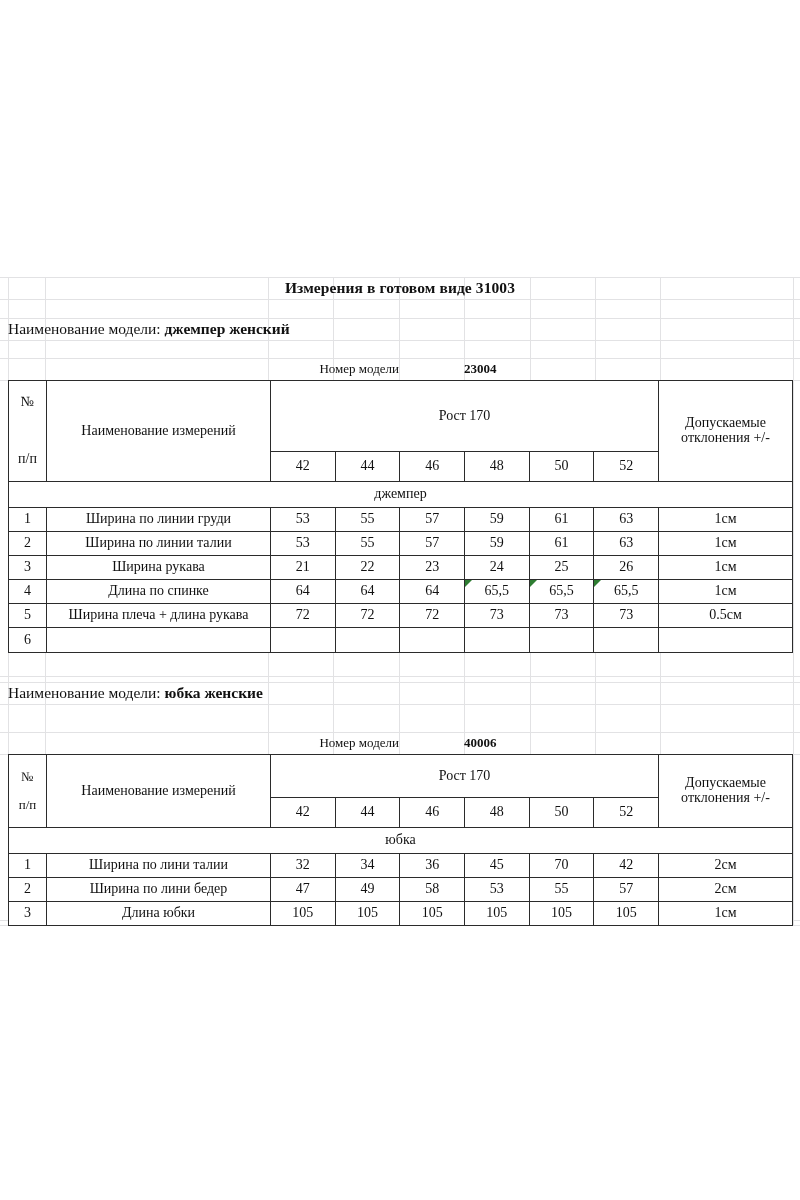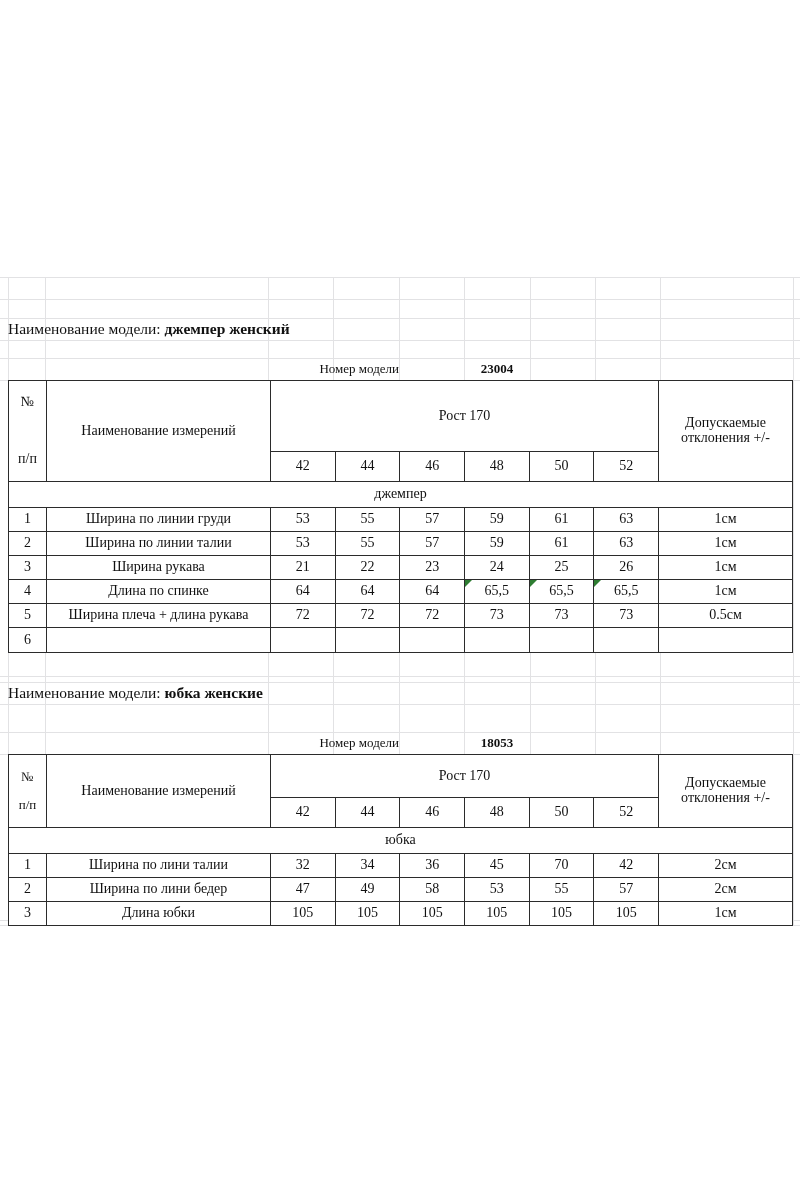--- a/index.html
+++ b/index.html
@@ -69,21 +69,20 @@
   .modelnum-label {
     position: absolute;
     left: 268px;
     width: 131px;
     text-align: right;
   }
   .modelnum-value {
     position: absolute;
     left: 464px;
     width: 66px;
-    text-align: center;
     font-weight: bold;
   }
 
   
   table.meas {
     position: absolute;
     left: 8px;
     border-collapse: collapse;
     table-layout: fixed;
     width: 785px;
@@ -154,20 +153,21 @@
       <div class="gridline-h" style="top: 103px;"></div>
       <div class="gridline-h" style="top: 399px;"></div>
       <div class="gridline-h" style="top: 405px;"></div>
       <div class="gridline-h" style="top: 427px;"></div>
       <div class="gridline-h" style="top: 455px;"></div>
       <div class="gridline-h" style="top: 477px;"></div>
       <div class="gridline-h" style="top: 643px;"></div>
       <div class="gridline-h" style="top: 648px;"></div>
     </div>
 
+  <div class="sheetrow title-row" style="top:0px;height:22px;">Измерения в готовом виде 31003</div>
 
   <div class="sheetrow modelname-row" style="top:41px;height:22px;">
     <span>Наименование модели:</span>
     <span>&nbsp;</span>
     <span class="bold">джемпер женский</span>
   </div>
 
   <div class="sheetrow modelnum-row" style="top:81px;height:22px;">
     <span class="modelnum-label">Номер модели</span>
     <span class="modelnum-value">23004</span>
@@ -268,21 +268,21 @@
   </table>
 
   <div class="sheetrow modelname-row" style="top:405px;height:22px;">
     <span>Наименование модели:</span>
     <span>&nbsp;</span>
     <span class="bold">юбка женские</span>
   </div>
 
   <div class="sheetrow modelnum-row" style="top:455px;height:22px;">
     <span class="modelnum-label">Номер модели</span>
-    <span class="modelnum-value">18053</span>
+    <span class="modelnum-value">40006</span>
   </div>
 
   <table class="meas" style="top:477px;">
     <tbody>
       <tr>
         <td class="c-no hd-no" rowspan="2" style="font-size:13px;">
           <span class="l1" style="padding-bottom:7px;">№</span>
           <span class="l2" style="padding-top:7px;">п/п</span>
         </td>
         <td class="c-name hd-name" rowspan="2">Наименование измерений</td>

